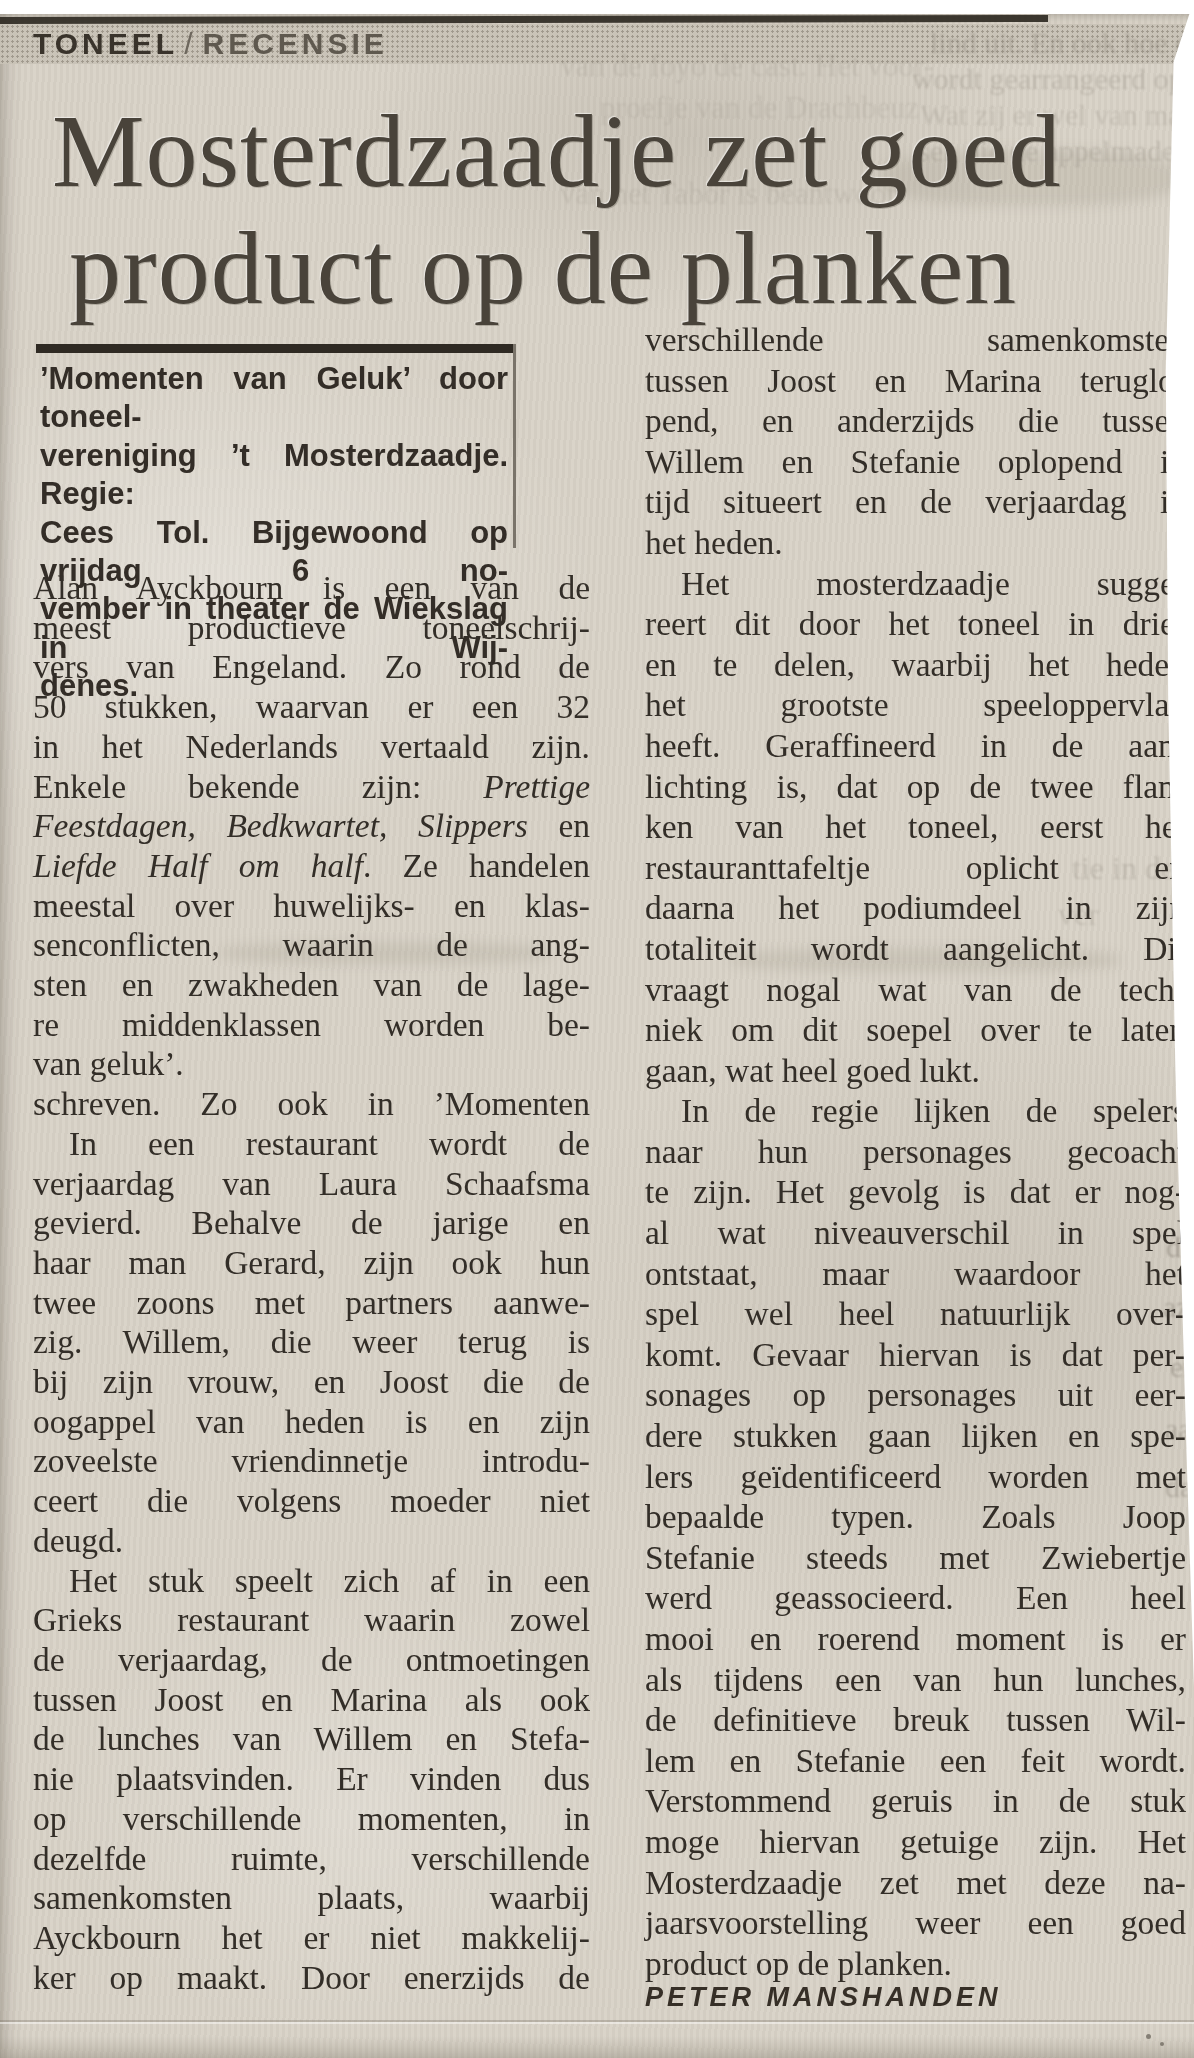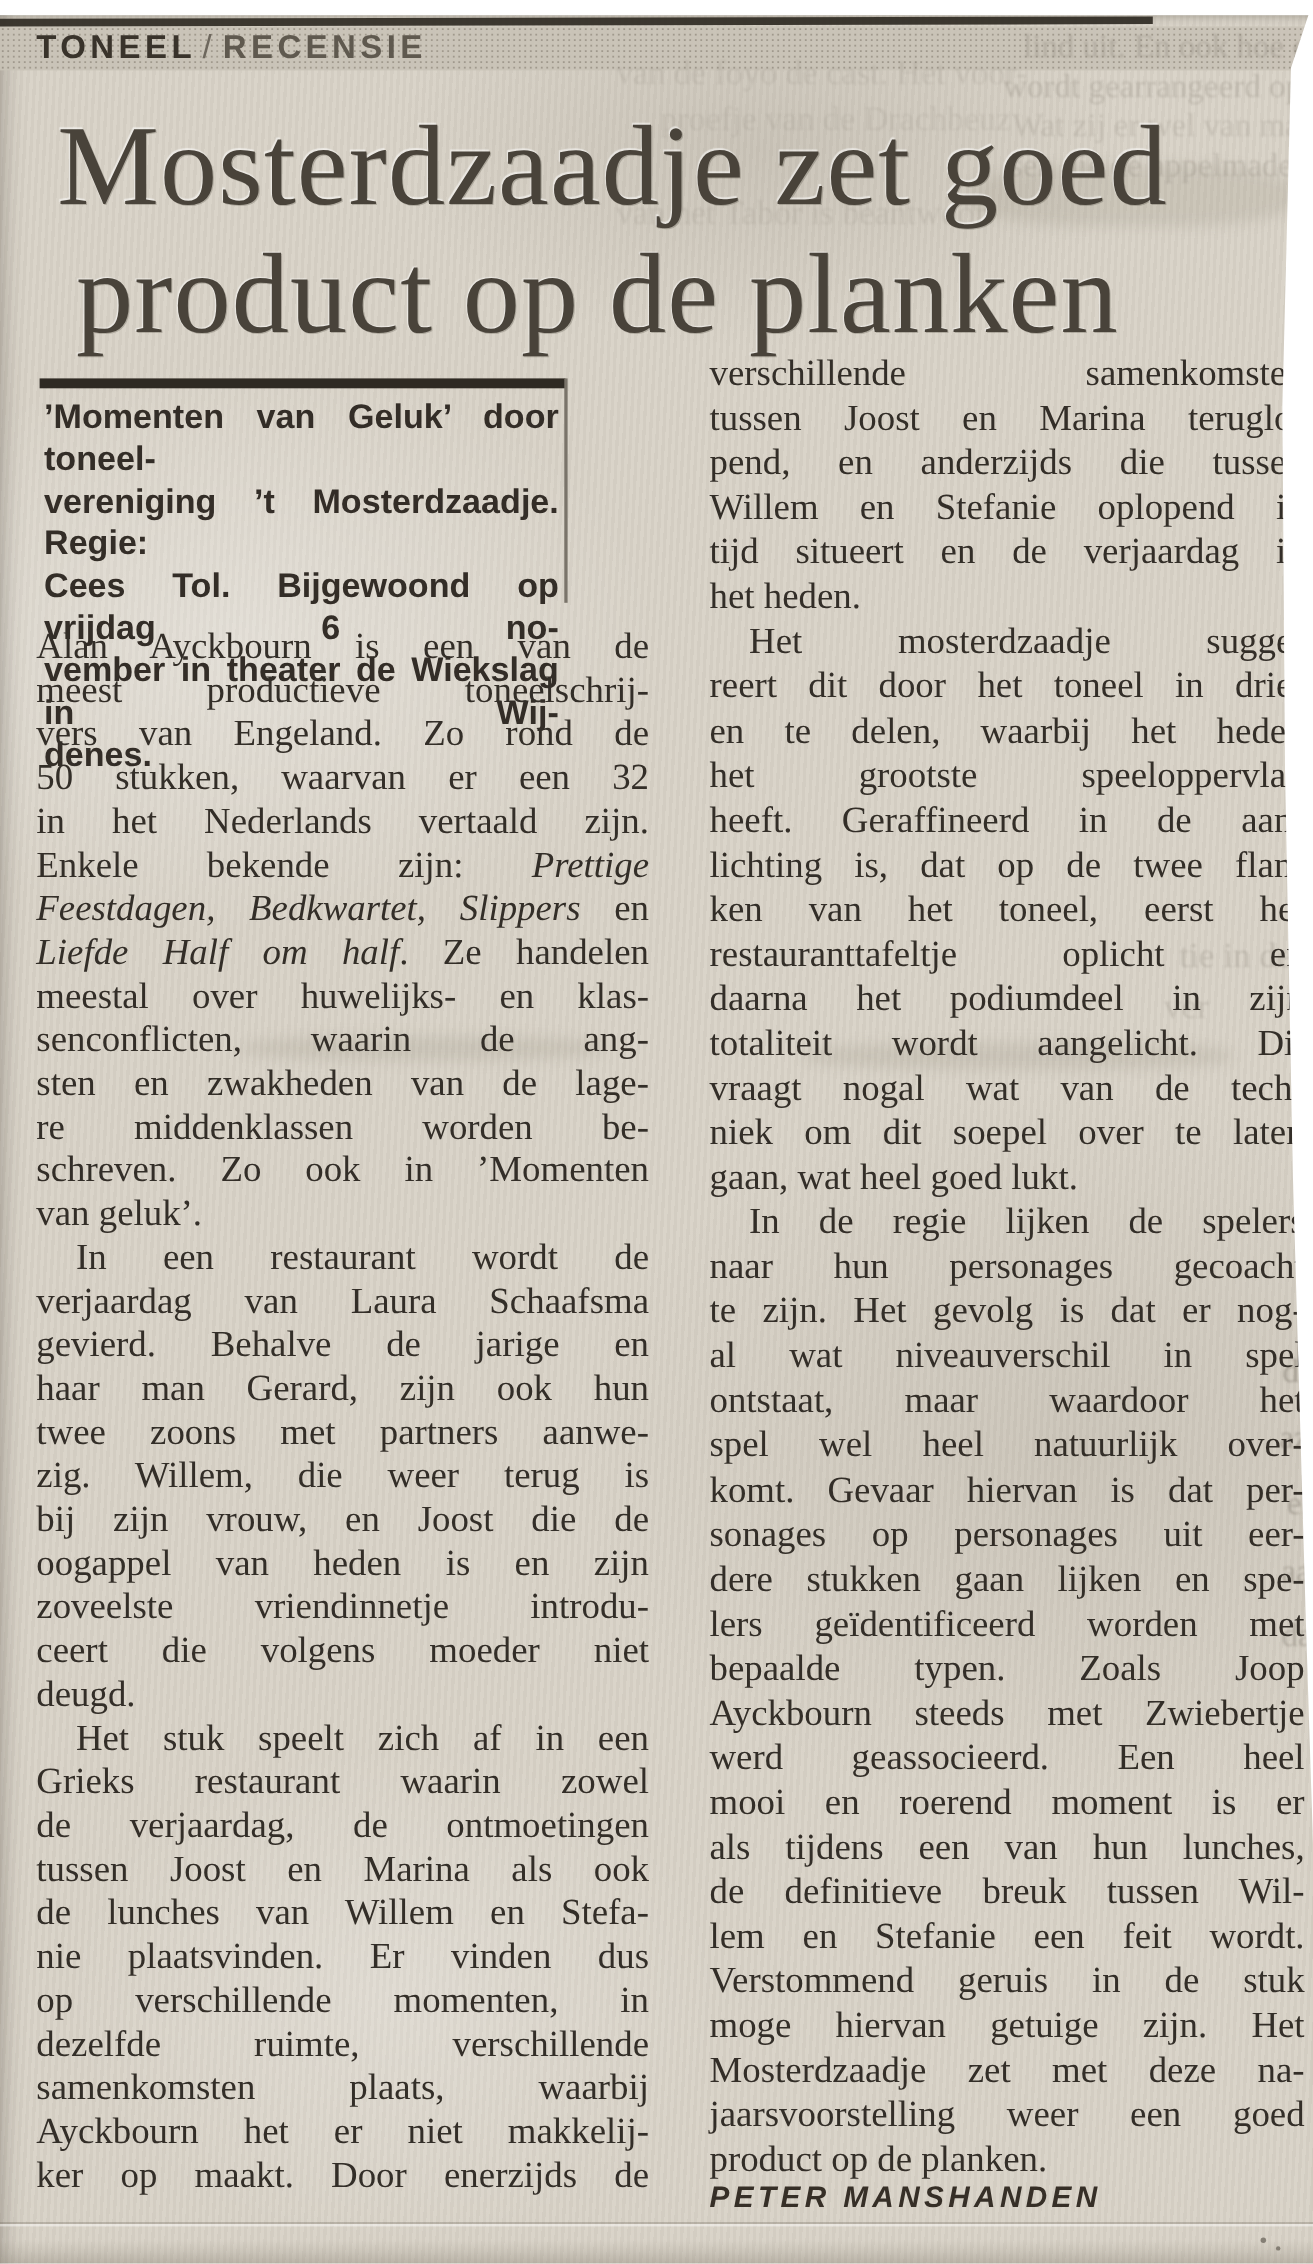--- a/index.html
+++ b/index.html
@@ -142,22 +142,22 @@
       <div class="line"><span>vers van Engeland. Zo rond de</span></div>
       <div class="line"><span>50 stukken, waarvan er een 32</span></div>
       <div class="line"><span>in het Nederlands vertaald zijn.</span></div>
       <div class="line"><span>Enkele bekende zijn: </span><i>Prettige</i></div>
       <div class="line"><i>Feestdagen, Bedkwartet, Slippers</i><span> en</span></div>
       <div class="line"><i>Liefde Half om half</i><span>. Ze handelen</span></div>
       <div class="line"><span>meestal over huwelijks- en klas-</span></div>
       <div class="line"><span>senconflicten, waarin de ang-</span></div>
       <div class="line"><span>sten en zwakheden van de lage-</span></div>
       <div class="line"><span>re middenklassen worden be-</span></div>
+      <div class="line end"><span>van geluk’.</span></div>
       <div class="line"><span>schreven. Zo ook in ’Momenten</span></div>
-      <div class="line end"><span>van geluk’.</span></div>
       <div class="line indent"><span>In een restaurant wordt de</span></div>
       <div class="line"><span>verjaardag van Laura Schaafsma</span></div>
       <div class="line"><span>gevierd. Behalve de jarige en</span></div>
       <div class="line"><span>haar man Gerard, zijn ook hun</span></div>
       <div class="line"><span>twee zoons met partners aanwe-</span></div>
       <div class="line"><span>zig. Willem, die weer terug is</span></div>
       <div class="line"><span>bij zijn vrouw, en Joost die de</span></div>
       <div class="line"><span>oogappel van heden is en zijn</span></div>
       <div class="line"><span>zoveelste vriendinnetje introdu-</span></div>
       <div class="line"><span>ceert die volgens moeder niet</span></div>
@@ -198,21 +198,21 @@
       <div class="line"><span>naar hun personages gecoacht</span></div>
       <div class="line"><span>te zijn. Het gevolg is dat er nog-</span></div>
       <div class="line"><span>al wat niveauverschil in spel</span></div>
       <div class="line"><span>ontstaat, maar waardoor het</span></div>
       <div class="line"><span>spel wel heel natuurlijk over-</span></div>
       <div class="line"><span>komt. Gevaar hiervan is dat per-</span></div>
       <div class="line"><span>sonages op personages uit eer-</span></div>
       <div class="line"><span>dere stukken gaan lijken en spe-</span></div>
       <div class="line"><span>lers geïdentificeerd worden met</span></div>
       <div class="line"><span>bepaalde typen. Zoals Joop</span></div>
-      <div class="line"><span>Ayckbourn steeds met Zwiebertje</span></div>
+      <div class="line"><span>Stefanie steeds met Zwiebertje</span></div>
       <div class="line"><span>werd geassocieerd. Een heel</span></div>
       <div class="line"><span>mooi en roerend moment is er</span></div>
       <div class="line"><span>als tijdens een van hun lunches,</span></div>
       <div class="line"><span>de definitieve breuk tussen Wil-</span></div>
       <div class="line"><span>lem en Stefanie een feit wordt.</span></div>
       <div class="line"><span>Verstommend geruis in de stuk</span></div>
       <div class="line"><span>moge hiervan getuige zijn. Het</span></div>
       <div class="line"><span>Mosterdzaadje zet met deze na-</span></div>
       <div class="line"><span>jaarsvoorstelling weer een goed</span></div>
       <div class="line end"><span>product op de planken.</span></div>

